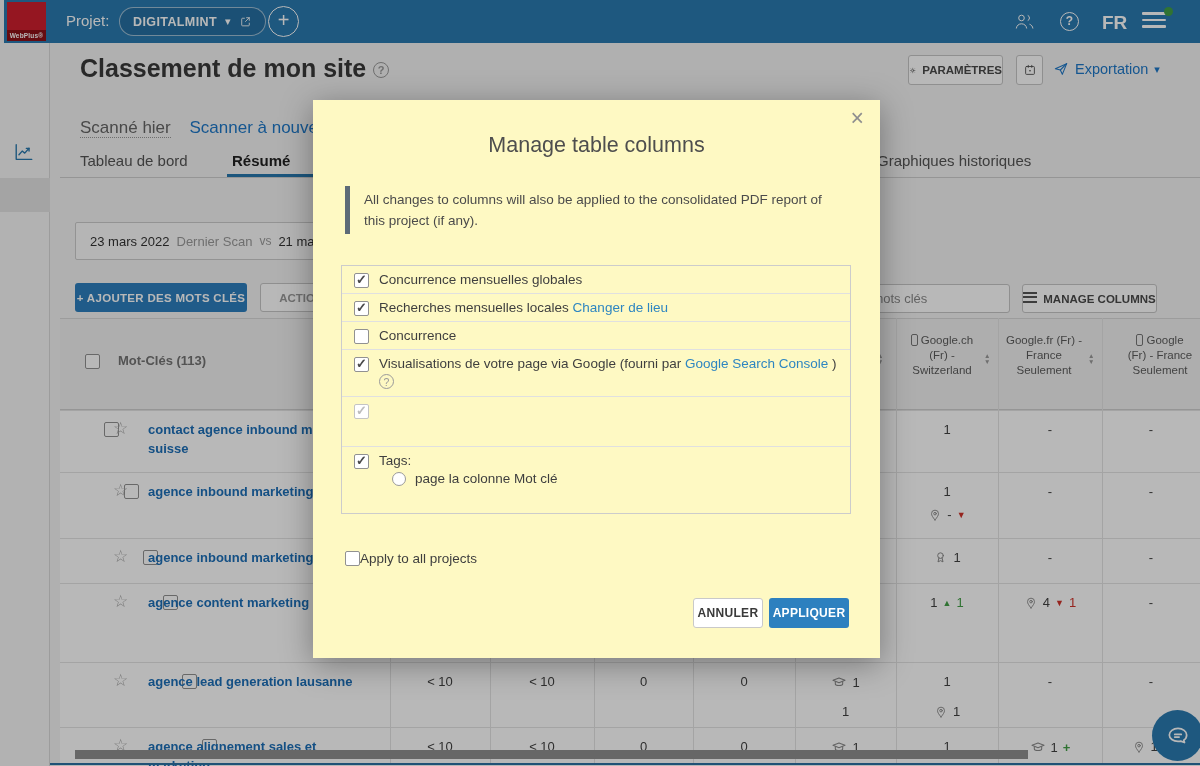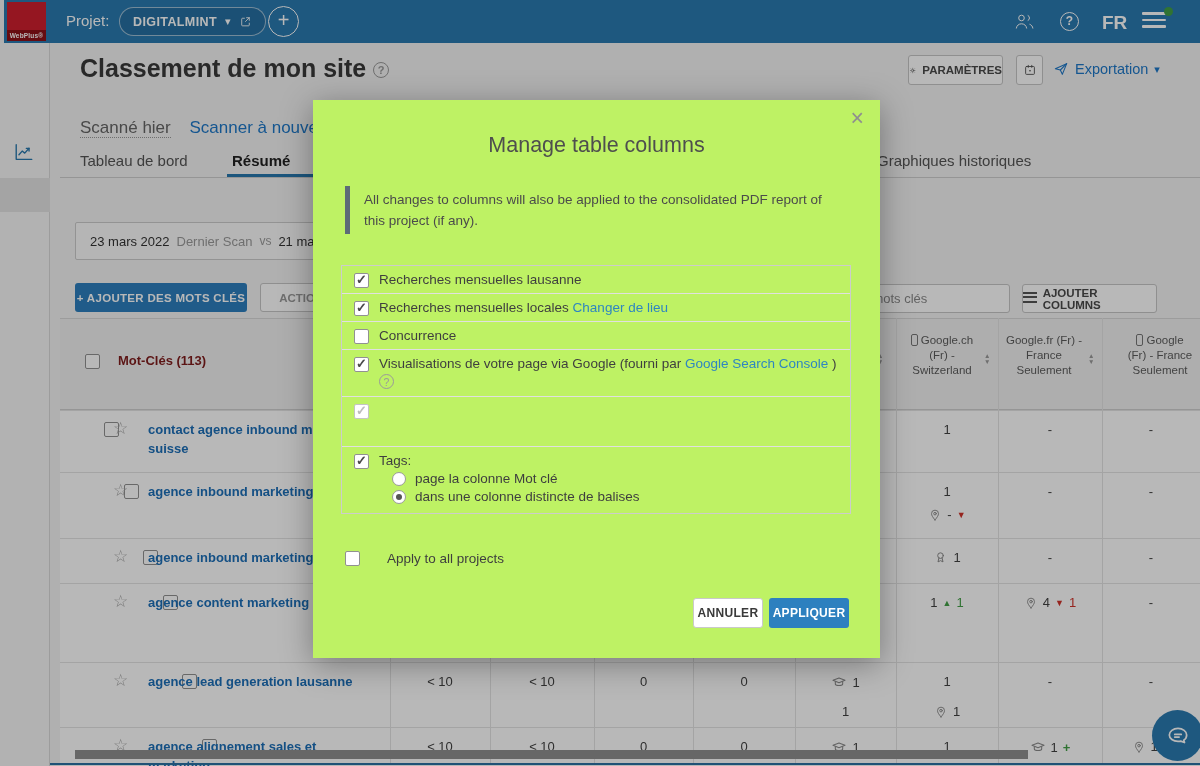--- a/index.html
+++ b/index.html
@@ -78,36 +78,36 @@
 .up::before{content:"▲"}
 .down{color:#d0342c;font-size:9px}
 .down::before{content:"▼"}
 .dgreen{color:#43a047}
 .dred{color:#d0342c}
 .scrollthumb{position:absolute;left:75px;top:750px;width:953px;height:9px;background:#8f8f8f;z-index:5}
 .bottomline{position:absolute;left:50px;right:0;top:763px;height:2px;background:#2d72a4;z-index:6}
 
 .overlay{position:absolute;inset:0;background:rgba(0,0,0,.28);z-index:40}
 .chatbubble{position:absolute;left:1152px;top:710px;width:51px;height:51px;border-radius:50%;background:#2a7ab0;z-index:30;display:flex;align-items:center;justify-content:center}
-.modal{position:absolute;left:313px;top:100px;width:567px;height:558px;background:#bef264;z-index:50;box-shadow:0 6px 30px rgba(0,0,0,.35);font-size:13.5px;color:#3f3f3f}
+.modal{position:absolute;left:313px;top:100px;width:567px;height:558px;background:#fef9c3;z-index:50;box-shadow:0 6px 30px rgba(0,0,0,.35);font-size:13.5px;color:#3f3f3f}
 .mclose{position:absolute;right:16px;top:6px;font-size:23px;color:#8f8f8f;line-height:24px}
 .mclose::before{content:"×"}
 .mtitle{position:absolute;left:0;right:0;top:33px;text-align:center;font-size:21.5px;color:#4e4e4e}
 .mnote{position:absolute;left:32px;right:34px;top:86px;border-left:5px solid #5d6b77;padding:3px 0 3px 14px;line-height:21px;color:#4b4b4b}
 .mlist{position:absolute;left:28px;top:165px;width:510px;border:1px solid #ccc}
 .mrow{display:flex;align-items:flex-start;gap:10px;padding:6px 10px 5px 12px;border-bottom:1px solid #e0e0e0}
 .mrow:last-child{border-bottom:none}
 .mrow .cb{flex:none;margin-top:1px}
 .mlink{color:#2e86c1}
 .helpsm{display:inline-block;width:15px;height:15px;border:1px solid #9a9a9a;border-radius:50%;color:#9a9a9a;font-size:10.5px;text-align:center;line-height:14px;vertical-align:-2px}
 .helpsm::before{content:"?"}
 .radio{display:inline-block;width:14px;height:14px;border:1px solid #9a9a9a;border-radius:50%;background:#fff;position:relative;vertical-align:-2px;flex:none}
 .radio.sel::after{content:"";position:absolute;left:3px;top:3px;right:3px;bottom:3px;background:#555;border-radius:50%}
 .radline{display:flex;align-items:center;gap:9px;margin-top:3px;margin-left:13px}
-.mapply{position:absolute;left:32px;top:451px;display:flex;align-items:center;gap:27px}
+.mapply{position:absolute;left:32px;top:451px;display:flex;align-items:center;gap:0}
 .mbtn{position:absolute;top:498px;height:30px;border-radius:3px;font-size:12px;font-weight:bold;display:flex;align-items:center;justify-content:center;letter-spacing:.3px}
 .mbtn.cancel{right:117px;width:70px;background:#fff;border:1px solid #c9c9c9;color:#3a3a3a}
 .mbtn.apply{right:31px;width:80px;background:#2d80bf;color:#fff}
 svg.cellic{stroke:#8a8a8a;fill:none;stroke-width:1.6;stroke-linecap:round;stroke-linejoin:round}
 svg.wic{stroke:#fff;fill:none;stroke-width:1.6;stroke-linecap:round;stroke-linejoin:round}
 svg.bic{stroke:#1e78c8;fill:none;stroke-width:1.6;stroke-linecap:round;stroke-linejoin:round}
 svg.gic{stroke:#555;fill:none;stroke-width:1.6;stroke-linecap:round;stroke-linejoin:round}
 </style>
 </head>
 <body>
@@ -280,21 +280,21 @@
   <div class="btn-outline" style="left:260px;top:283px;width:90px;height:29px;color:#9a9a9a">
       <span>ACTIONS</span>
     </div>
   <input class="filterinput" type="text" placeholder="Filtrer des mots clés" style="">
   <div class="btn-outline" style="left:1022px;top:284px;width:135px;height:29px">
     <span class="mcicon">
         <i></i>
         <i></i>
         <i></i>
       </span>
-    <span>AJOUTER COLUMNS</span>
+    <span>MANAGE COLUMNS</span>
   </div>
 
   
   <div class="tbodybg"></div>
   <div class="theadbg"></div>
   <div class="vline" style="left:390px"></div>
   <div class="vline" style="left:490px"></div>
   <div class="vline" style="left:594px"></div>
   <div class="vline" style="left:693px"></div>
   <div class="vline" style="left:795px"></div>
@@ -303,21 +303,21 @@
   <div class="vline" style="left:1102px"></div>
   <div class="hline" style="top:410px"></div>
   <div class="hline" style="top:472px"></div>
   <div class="hline" style="top:538px"></div>
   <div class="hline" style="top:583px"></div>
   <div class="hline" style="top:662px"></div>
   <div class="hline" style="top:727px"></div>
 
   
   <span class="cb abs" style="left:85px;top:352px"></span>
-  <div class="abs" style="left:118px;top:353px;font-size:13px;font-weight:bold;color:#7f1d1d">Mot-Clés (113)</div>
+  <div class="abs" style="left:118px;top:353px;font-size:13px;font-weight:bold;color:#737373">Mot-Clés (113)</div>
   <span class="sort" style="left:877px;top:353px"></span>
   <div class="hcell" style="left:898px;top:333px;width:88px">
     <span class="mobico"></span><span>Google.ch</span><br>
     <span>(Fr) -</span><br>
     <span>Switzerland</span>
   </div>
   <span class="sort" style="left:984px;top:353px"></span>
   <div class="hcell" style="left:1000px;top:333px;width:88px">
     <span>Google.fr (Fr) -</span><br>
     <span>France</span><br>
@@ -508,21 +508,21 @@
 
   
   <div class="modal">
     <span class="mclose"></span>
     <div class="mtitle">Manage table columns</div>
     <div class="mnote">All changes to columns will also be applied to the consolidated PDF report of this project (if any).</div>
 
     <div class="mlist">
       <div class="mrow" style="min-height:27px">
         <span class="cb checked"></span>
-        <span>Recherches mensuelles lausanne</span>
+        <span>Concurrence mensuelles globales</span>
       </div>
       <div class="mrow" style="min-height:27px">
         <span class="cb checked"></span>
         <span><span>Recherches mensuelles locales</span> <span class="mlink">Changer de lieu</span></span>
       </div>
       <div class="mrow" style="min-height:27px">
         <span class="cb"></span>
         <span>Concurrence</span>
       </div>
       <div class="mrow" style="min-height:47px">
@@ -536,24 +536,20 @@
         <span class="cb checked disabled"></span>
       </div>
       <div class="mrow" style="min-height:66px">
         <span class="cb checked"></span>
         <div>
           <span>Tags:</span>
           <div class="radline">
               <span class="radio"></span>
               <span>page la colonne Mot clé</span>
             </div>
-          <div class="radline">
-              <span class="radio sel"></span>
-              <span>dans une colonne distincte de balises</span>
-            </div>
         </div>
       </div>
     </div>
 
     <div class="mapply">
       <span class="cb"></span>
       <span>Apply to all projects</span>
     </div>
 
     <div class="mbtn cancel">ANNULER</div>

